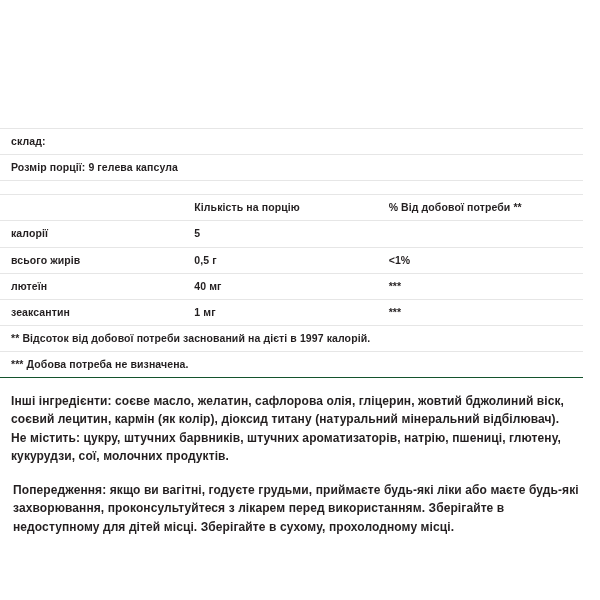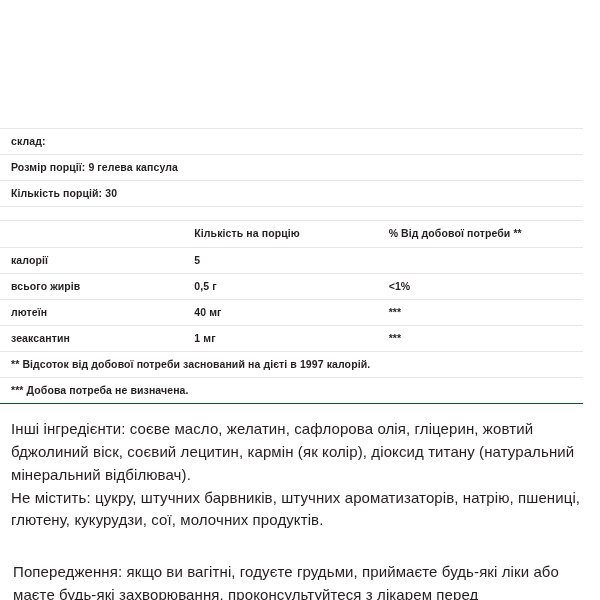--- a/index.html
+++ b/index.html
@@ -74,51 +74,48 @@
   .gap-row {
     border-top: 1px solid #e6e6e6 !important;
   }
 
   
 
   
   .body-text {
     margin: 0;
     padding: 0 18px 0 11px;
-    font-size: 15px;
-    font-weight: normal;
+    font-size: 12px;
+    font-weight: bold;
     line-height: 1.52;
     color: #231f20;
     letter-spacing: 0.1px;
   }
 
   .para-other     { margin-top: 14px; }
   .para-free      { }
-  .para-warning   { margin-top: 29px; padding-left: 13px; }
+  .para-warning   { margin-top: 16px; padding-left: 13px; }
 </style>
 </head>
 <body>
 
 <div class="page">
   <div class="content">
 
     <table class="facts-table">
       <tbody>
 
         <tr class="span-row">
           <td colspan="3">склад:</td>
         </tr>
 
         <tr class="span-row">
           <td colspan="3">Розмір порції: 9 гелева капсула</td>
         </tr>
 
-        <tr class="span-row">
-          <td colspan="3">Кількість порцій: 30</td>
-        </tr>
 
         <tr class="gap-row">
           <td colspan="3"></td>
         </tr>
 
         <tr>
           <td class="col-name"></td>
           <td class="col-amount">Кількість на порцію</td>
           <td class="col-dv">% Від добової потреби **</td>
         </tr>

